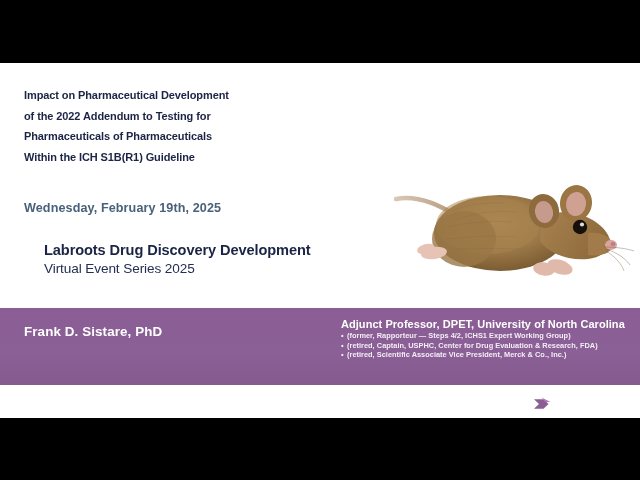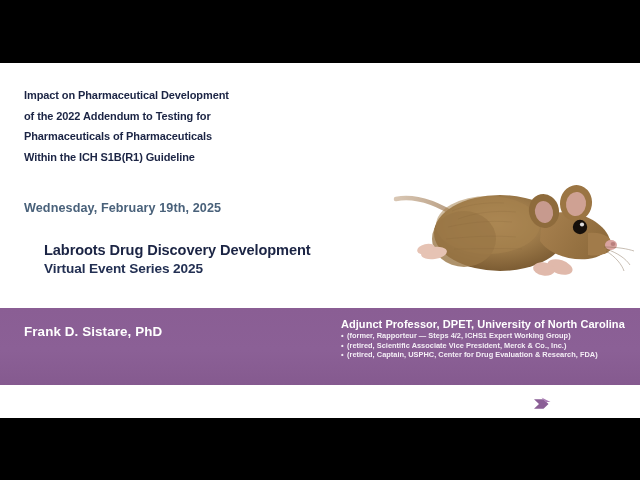--- a/index.html
+++ b/index.html
@@ -86,21 +86,21 @@
   .series-title {
     font-size: 14.6px;
     font-weight: bold;
     color: #1b2444;
     line-height: 19px;
     letter-spacing: -0.1px;
     white-space: nowrap;
   }
   .series-subtitle {
     font-size: 13.6px;
-    font-weight: bold;
+    font-weight: normal;
     color: #233053;
     line-height: 18px;
     letter-spacing: -0.1px;
     white-space: nowrap;
   }
 
   
   .mouse-photo {
     position: absolute;
     left: 392px;
@@ -291,22 +291,22 @@
     </div>
 
     <div class="speaker-band">
       <div class="speaker-band-inner"></div>
 
       <div class="speaker-name">Frank D. Sistare, PhD</div>
 
       <div class="credentials">
         <div class="credentials-title">Adjunct Professor, DPET, University of North Carolina</div>
         <div class="credential-item">(former, Rapporteur — Steps 4/2, ICHS1 Expert Working Group)</div>
+        <div class="credential-item">(retired, Captain, USPHC, Center for Drug Evaluation &amp; Research, FDA)</div>
         <div class="credential-item">(retired, Scientific Associate Vice President, Merck &amp; Co., Inc.)</div>
-        <div class="credential-item">(retired, Captain, USPHC, Center for Drug Evaluation &amp; Research, FDA)</div>
       </div>
     </div>
 
   </div>
 
   <div class="letterbox-bottom"></div>
 
   <div class="logo">
     <svg class="logo-mark" viewBox="0 0 19 16" aria-hidden="true">
       <path d="M1 3.2 L10.5 3.2 L15.5 8 L10.5 12.8 L1 12.8 L6 8 Z" fill="#8b5f96"></path>

